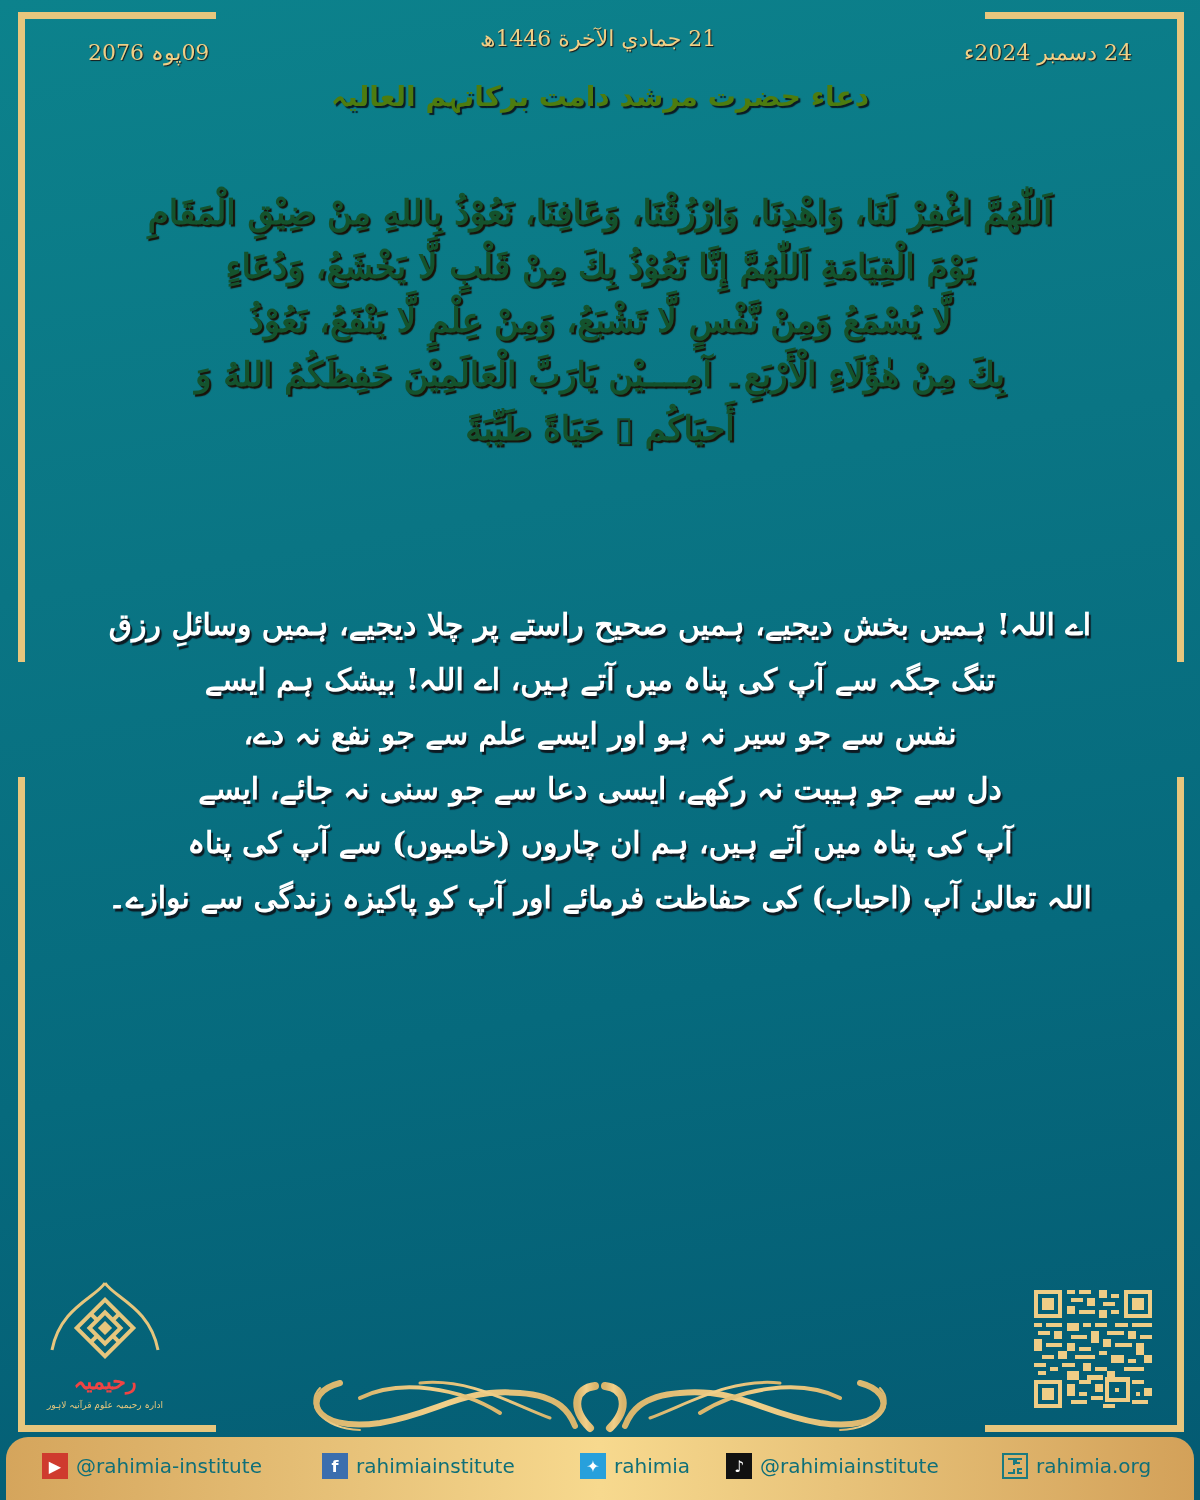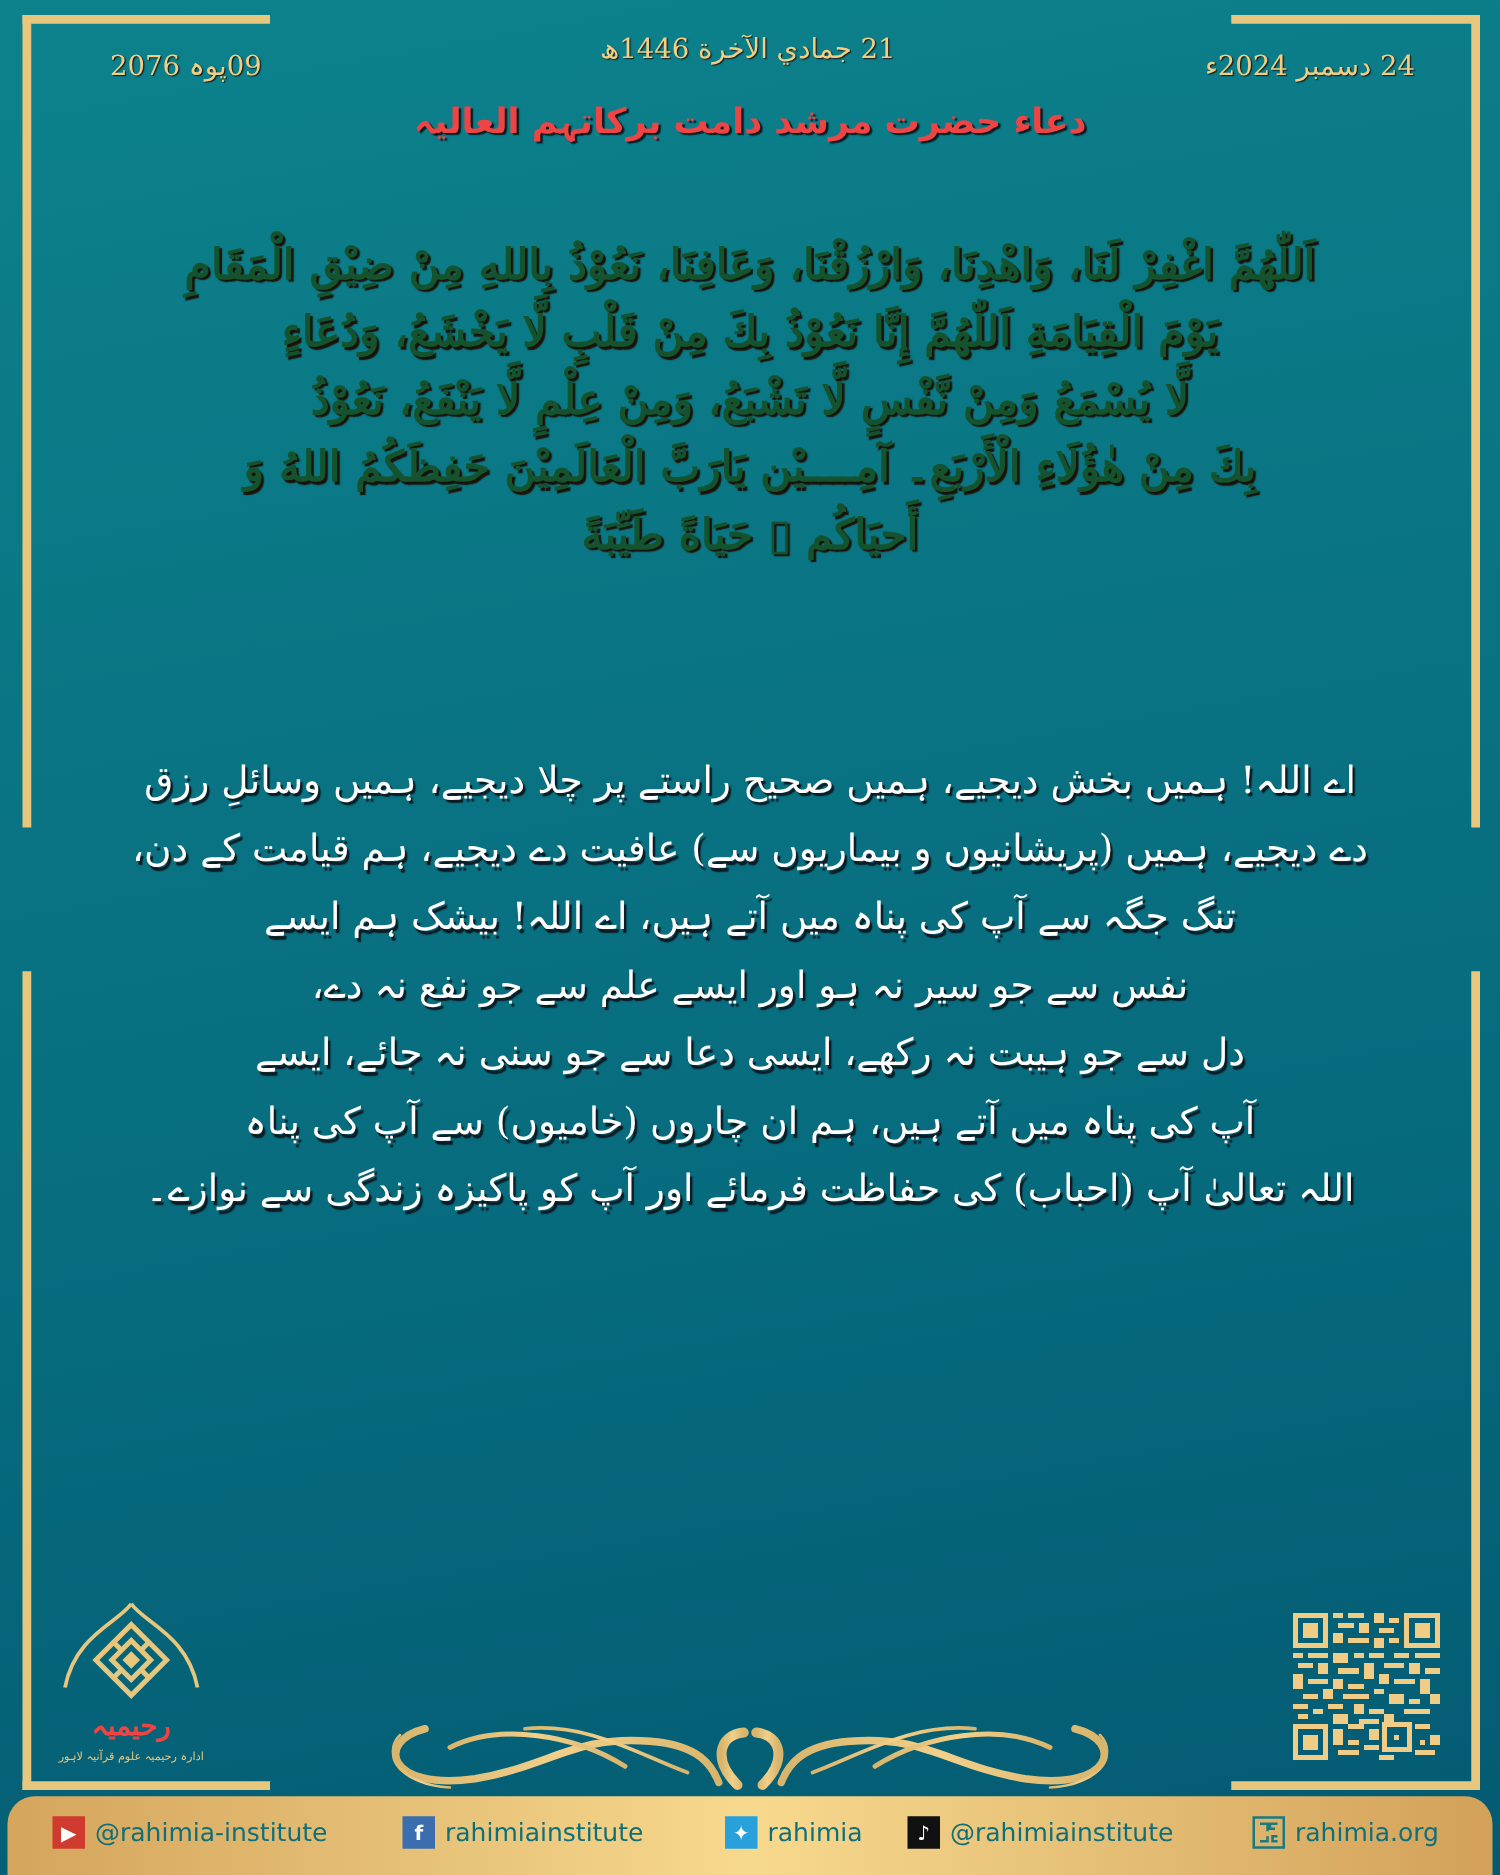--- a/index.html
+++ b/index.html
@@ -10,35 +10,35 @@
     }
     .frame { position: absolute; background: #e7c67d; }
     .date {
       position: absolute; top: 40px; font-family: "DejaVu Serif", serif;
       font-size: 22px; color: #efcf86;
       text-shadow: 1px 1px 1px #1a1a1a;
       direction: rtl; white-space: nowrap;
     }
     .heading {
       position: absolute; top: 80px; left: 0; width: 1200px; text-align: center;
-      font-size: 28px; font-weight: bold; color: #ef4444; direction: rtl;
+      font-size: 28px; font-weight: bold; color: #4d7c0f; direction: rtl;
       text-shadow: 2px 2px 1px #0b1b24;
     }
     .arabic {
       position: absolute; top: 185px; left: 110px; width: 980px;
       text-align: center; direction: rtl;
       font-family: "DejaVu Serif", serif; font-weight: bold;
       font-size: 34px; line-height: 54px; color: #14532d;
       text-shadow: 2px 2px 1px #1a1208;
     }
     .arabic .line, .urdu .line { display: block; white-space: nowrap; }
     .urdu {
       position: absolute; top: 598px; left: 80px; width: 1040px;
       text-align: center; direction: rtl;
-      font-family: "DejaVu Serif", serif; font-weight: normal;
+      font-family: "DejaVu Serif", serif; font-weight: bold;
       font-size: 30px; line-height: 54.5px; color: #ffffff;
       text-shadow: 2px 3px 1px #0d1a22;
     }
     .logo { position: absolute; left: 40px; top: 1280px; width: 130px; height: 150px; }
     .logo svg { display: block; }
     .logo-name {
       position: absolute; left: 0; top: 88px; width: 130px; text-align: center;
       font-family: "DejaVu Serif", serif; font-size: 22px; color: #ef4444; direction: rtl; font-weight: bold;
     }
     .logo-sub {
@@ -88,21 +88,20 @@
 <div class="arabic">
   <span class="line">اَللّٰهُمَّ اغْفِرْ لَنَا، وَاهْدِنَا، وَارْزُقْنَا، وَعَافِنَا، نَعُوْذُ بِاللهِ مِنْ ضِيْقِ الْمَقَامِ</span>
   <span class="line">يَوْمَ الْقِيَامَةِ اَللّٰهُمَّ إِنَّا نَعُوْذُ بِكَ مِنْ قَلْبٍ لَّا يَخْشَعُ، وَدُعَاءٍ</span>
   <span class="line">لَّا يُسْمَعُ وَمِنْ نَّفْسٍ لَّا تَشْبَعُ، وَمِنْ عِلْمٍ لَّا يَنْفَعُ، نَعُوْذُ</span>
   <span class="line">بِكَ مِنْ هٰؤُلَاءِ الْأَرْبَعِ۔ آمِــــيْن يَارَبَّ الْعَالَمِيْنَ حَفِظَكُمُ اللهُ وَ</span>
   <span class="line">أَحيَاكُم ▯ حَيَاةً طَيِّبَةً</span>
 </div>
 
 <div class="urdu">
   <span class="line">اے اللہ! ہمیں بخش دیجیے، ہمیں صحیح راستے پر چلا دیجیے، ہمیں وسائلِ رزق</span>
-  <span class="line">دے دیجیے، ہمیں (پریشانیوں و بیماریوں سے) عافیت دے دیجیے، ہم قیامت کے دن،</span>
   <span class="line">تنگ جگہ سے آپ کی پناہ میں آتے ہیں، اے اللہ! بیشک ہم ایسے</span>
   <span class="line">نفس سے جو سیر نہ ہو اور ایسے علم سے جو نفع نہ دے،</span>
   <span class="line">دل سے جو ہیبت نہ رکھے، ایسی دعا سے جو سنی نہ جائے، ایسے</span>
   <span class="line">آپ کی پناہ میں آتے ہیں، ہم ان چاروں (خامیوں) سے آپ کی پناہ</span>
   <span class="line">اللہ تعالیٰ آپ (احباب) کی حفاظت فرمائے اور آپ کو پاکیزہ زندگی سے نوازے۔</span>
 </div>
 
 <div class="logo">
   <svg width="130" height="95" viewBox="0 0 130 95">
     <path d="M65 3 C 55 18, 20 28, 12 70" fill="none" stroke="#e7c67d" stroke-width="3"></path>

